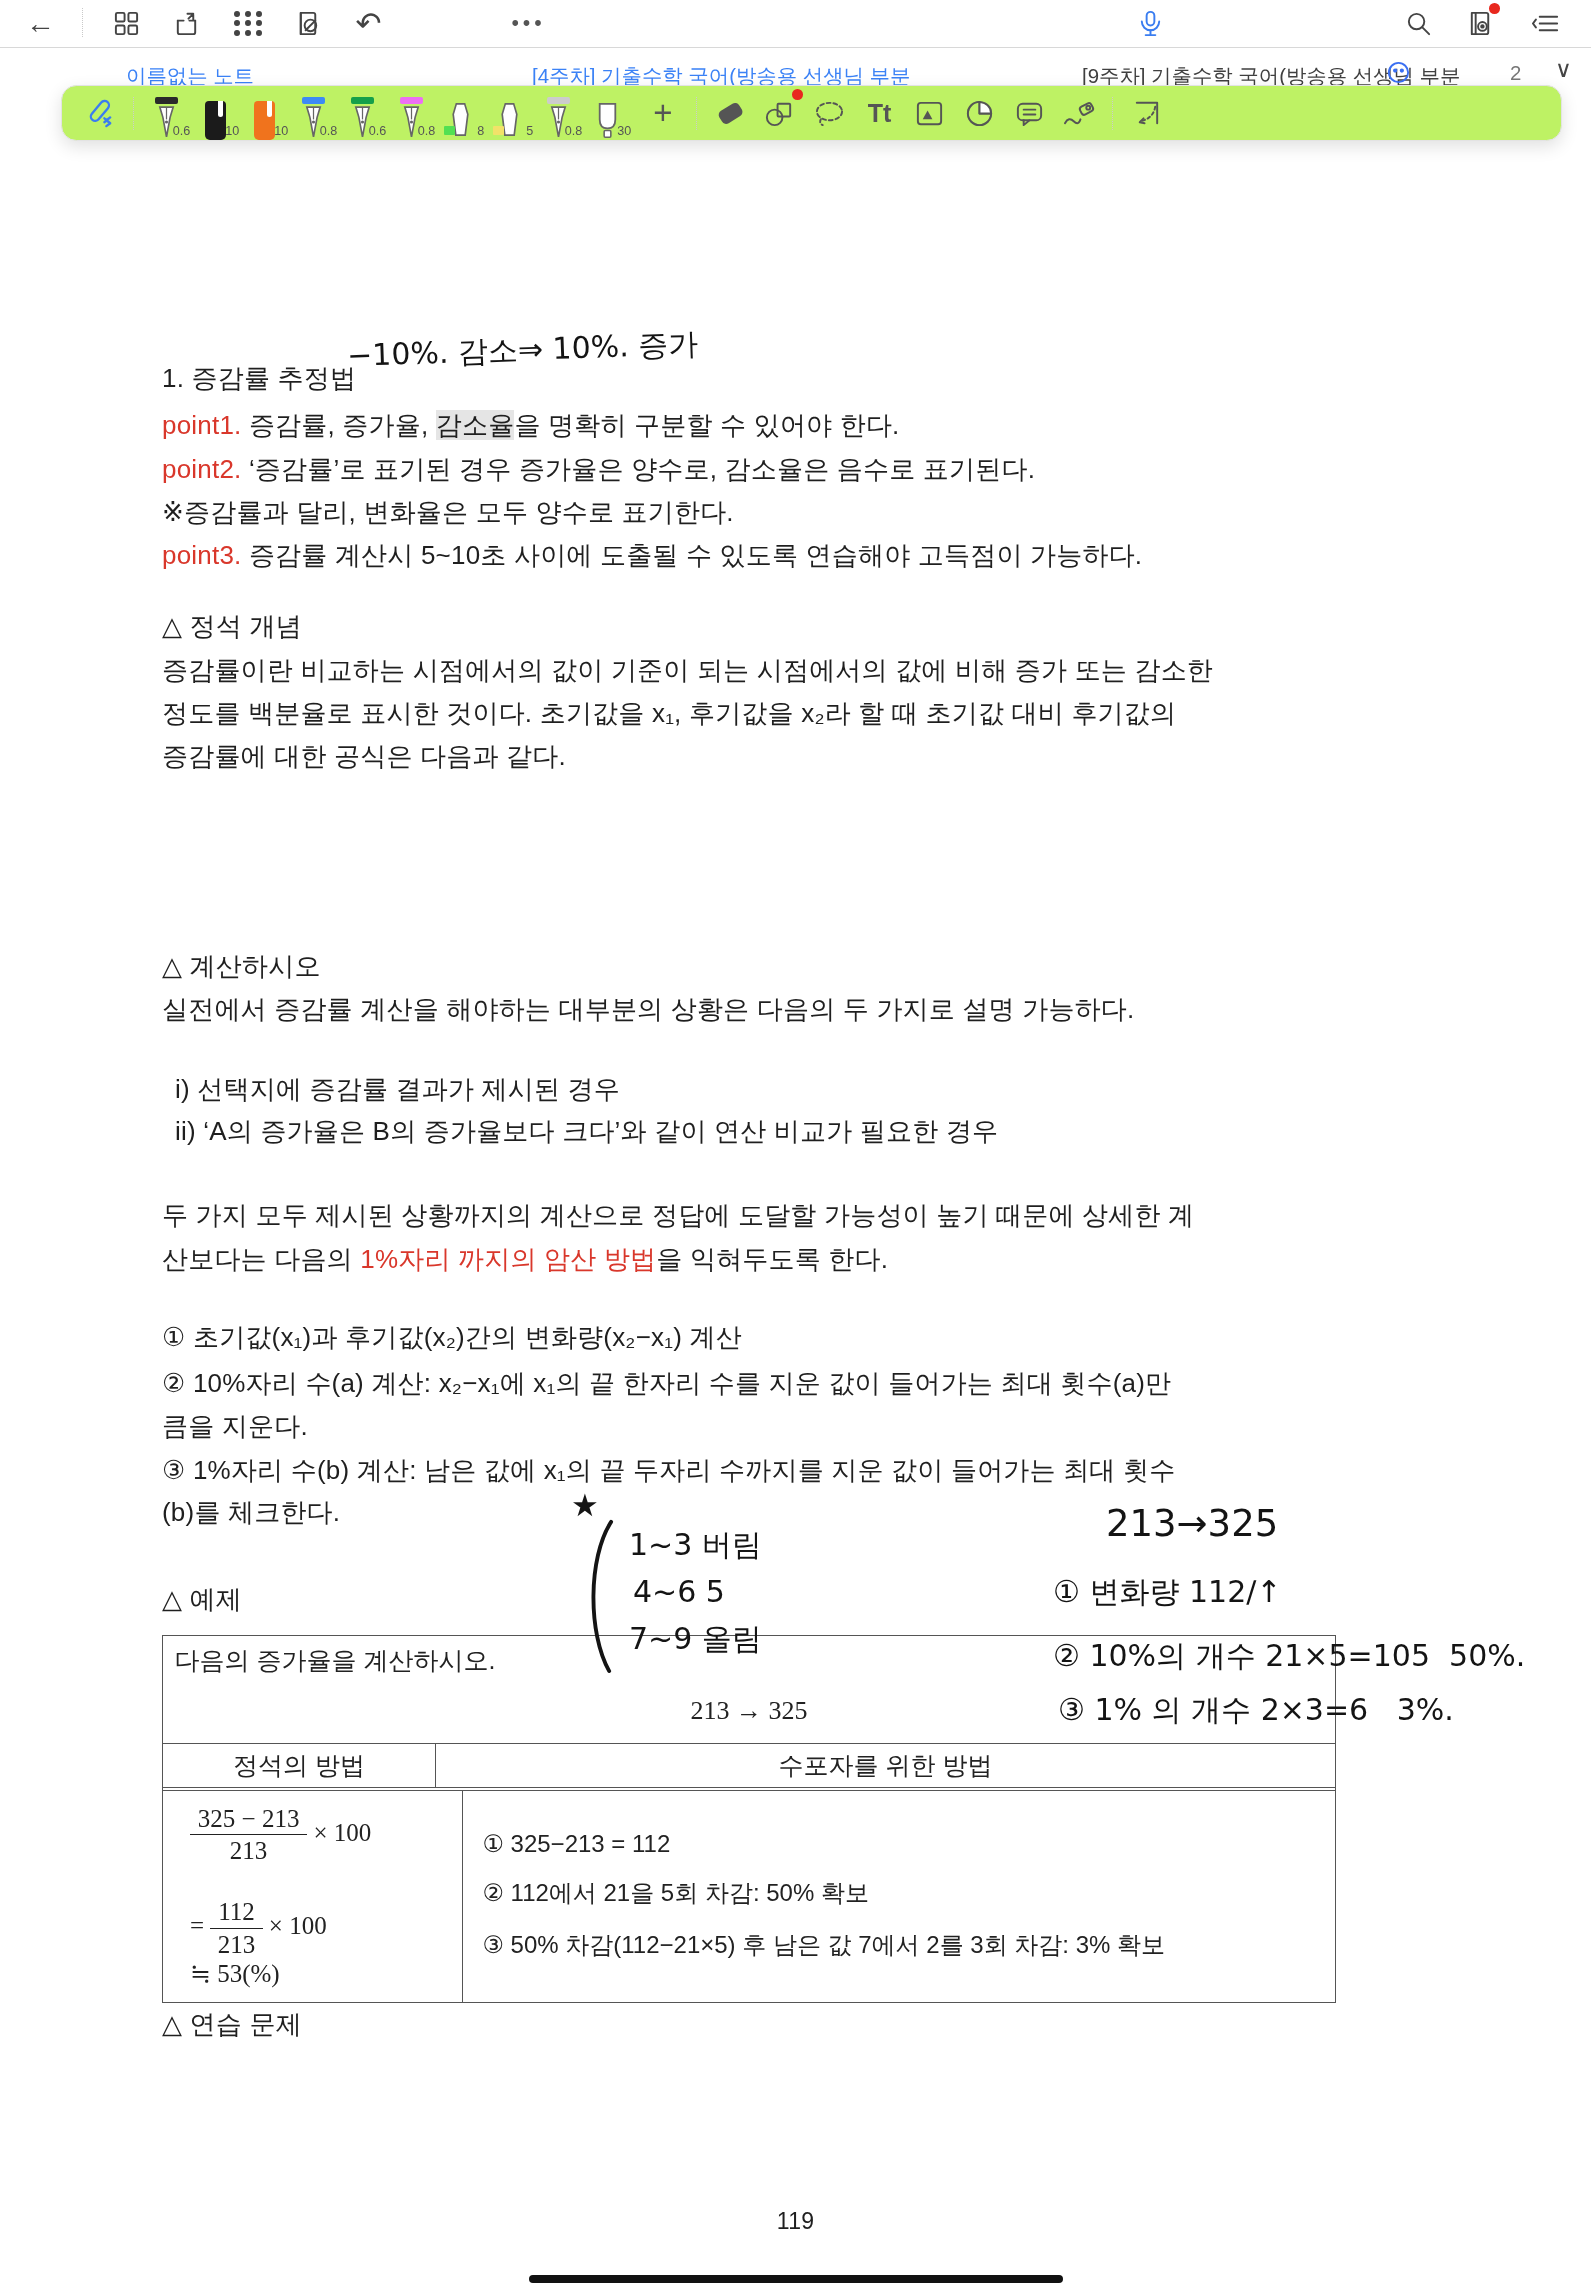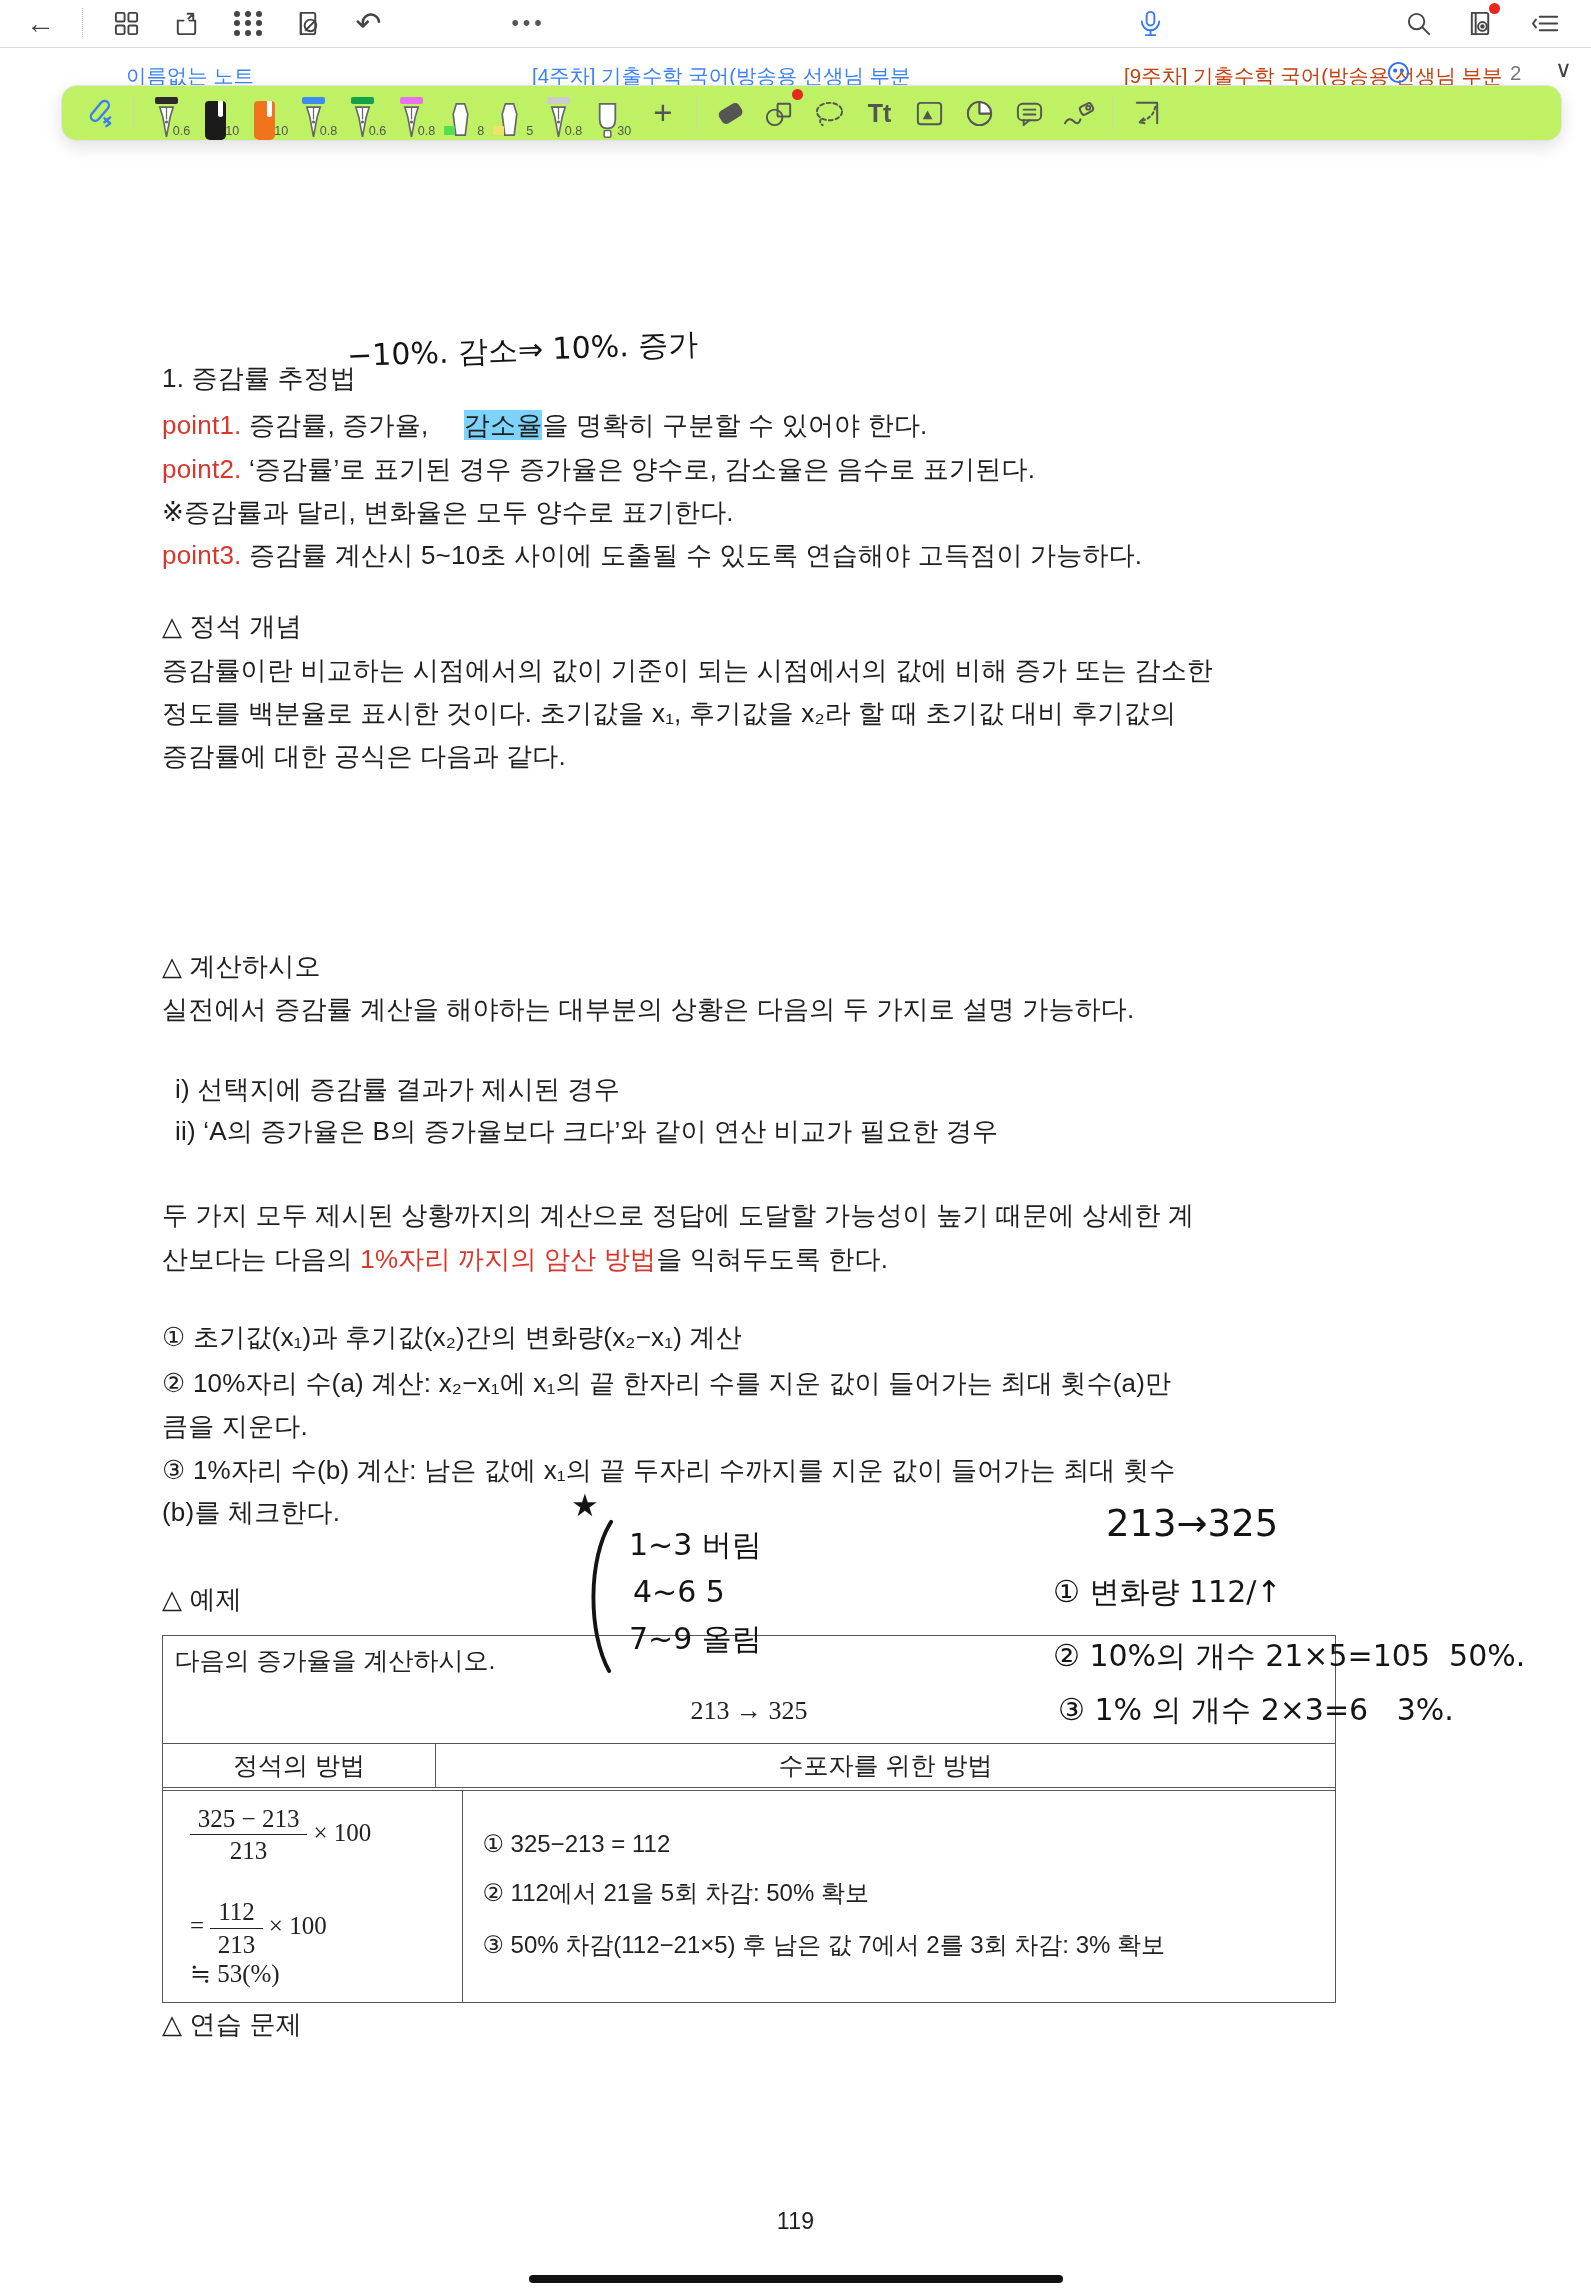--- a/index.html
+++ b/index.html
@@ -11,40 +11,40 @@
   .tb-ic{position:absolute;top:5.8px;width:35px;height:35px;display:flex;align-items:center;justify-content:center;color:#444;}
   .tb-ic svg{stroke:#444;fill:none;stroke-width:2;stroke-linecap:round;stroke-linejoin:round;}
   .glyph{font-size:29px;line-height:1;color:#444;}
   .vdot{position:absolute;top:7.8px;width:0;height:29px;border-left:1.9px dotted #c9c9c9;}
   .dots9{display:grid;grid-template-columns:repeat(3,6.8px);grid-gap:3.9px;}
   .dots9 i{width:5.8px;height:5.8px;border-radius:50%;background:#444;}
   .reddot{position:absolute;width:10.7px;height:10.7px;border-radius:50%;background:#e8281e;}
   
   #tabrow{position:absolute;left:0;top:50px;width:1591px;height:39px;z-index:2;}
   .tabtxt{position:absolute;top:11.6px;font-size:20.4px;white-space:nowrap;color:#3b82f6;}
-  .tabtxt.blue{color:#c2410c;margin-left:42px;}
+  .tabtxt.blue{color:#404040;}
   
   #pentool{position:absolute;left:61px;top:85px;width:1499px;height:54px;background:#bef264;border:1px solid #e3e3e3;
            border-radius:15.5px;box-shadow:0 5.8px 17.5px rgba(0,0,0,.12);z-index:10;display:flex;align-items:center;}
   .pt-wrap{display:flex;align-items:flex-end;height:100%;}
   .pen{position:relative;width:49px;height:70px;margin-top:-25px;display:flex;flex-direction:column;align-items:center;justify-content:flex-end;}
   .pen .band{width:23px;height:6.8px;border-radius:1.9px;margin-bottom:1px;}
   .pen svg{display:block;}
   .pen .sz{position:absolute;right:1px;bottom:1.9px;font-size:12.6px;color:#555;}
   .brushbody{position:relative;width:21.3px;height:39px;border-radius:3.9px 3.9px 4.9px 4.9px;}
   .brushbody:after{content:"";position:absolute;right:2.9px;top:0;width:5.8px;height:15.5px;background:#fff;border-radius:0 0 5.8px 5.8px;}
   .tool{width:50px;height:54px;display:flex;align-items:center;justify-content:center;position:relative;}
   .tool svg{stroke:#555;fill:none;stroke-width:2;stroke-linecap:round;stroke-linejoin:round;}
   .tooldiv{width:0;height:33px;border-left:1.9px dotted #ccc;margin:0 7.8px;}
   .plus{font-size:33px;color:#555;font-weight:400;}
   .tt{font-size:25px;font-weight:700;color:#555;}
   
   .line{position:absolute;left:162px;font-size:26px;letter-spacing:0.2px;white-space:nowrap;color:#1f1f1f;}
   .red{color:#d9372b;}
-  .hl{background:#7dd3fc;margin-left:28px;}
+  .hl{background:#e5e5e5;}
   .center{left:0;width:1591px;text-align:center;}
   .serif{font-family:"Liberation Serif","DejaVu Serif",serif;}
   .frac{display:inline-block;text-align:center;vertical-align:middle;font-family:"Liberation Serif","DejaVu Serif",serif;}
   .frac .num{display:block;padding:0 7.8px 1.9px;border-bottom:1.6px solid #222;}
   .frac .den{display:block;padding-top:1.9px;}
   .fit{font-style:italic;}
   
   #extable{position:absolute;left:162px;top:1635px;width:1172px;border:1.9px solid #555;}
   .ex-top{position:relative;height:107px;border-bottom:1.5px solid #555;}
   .ex-prompt{position:absolute;left:11.6px;top:7.8px;font-size:25px;}

